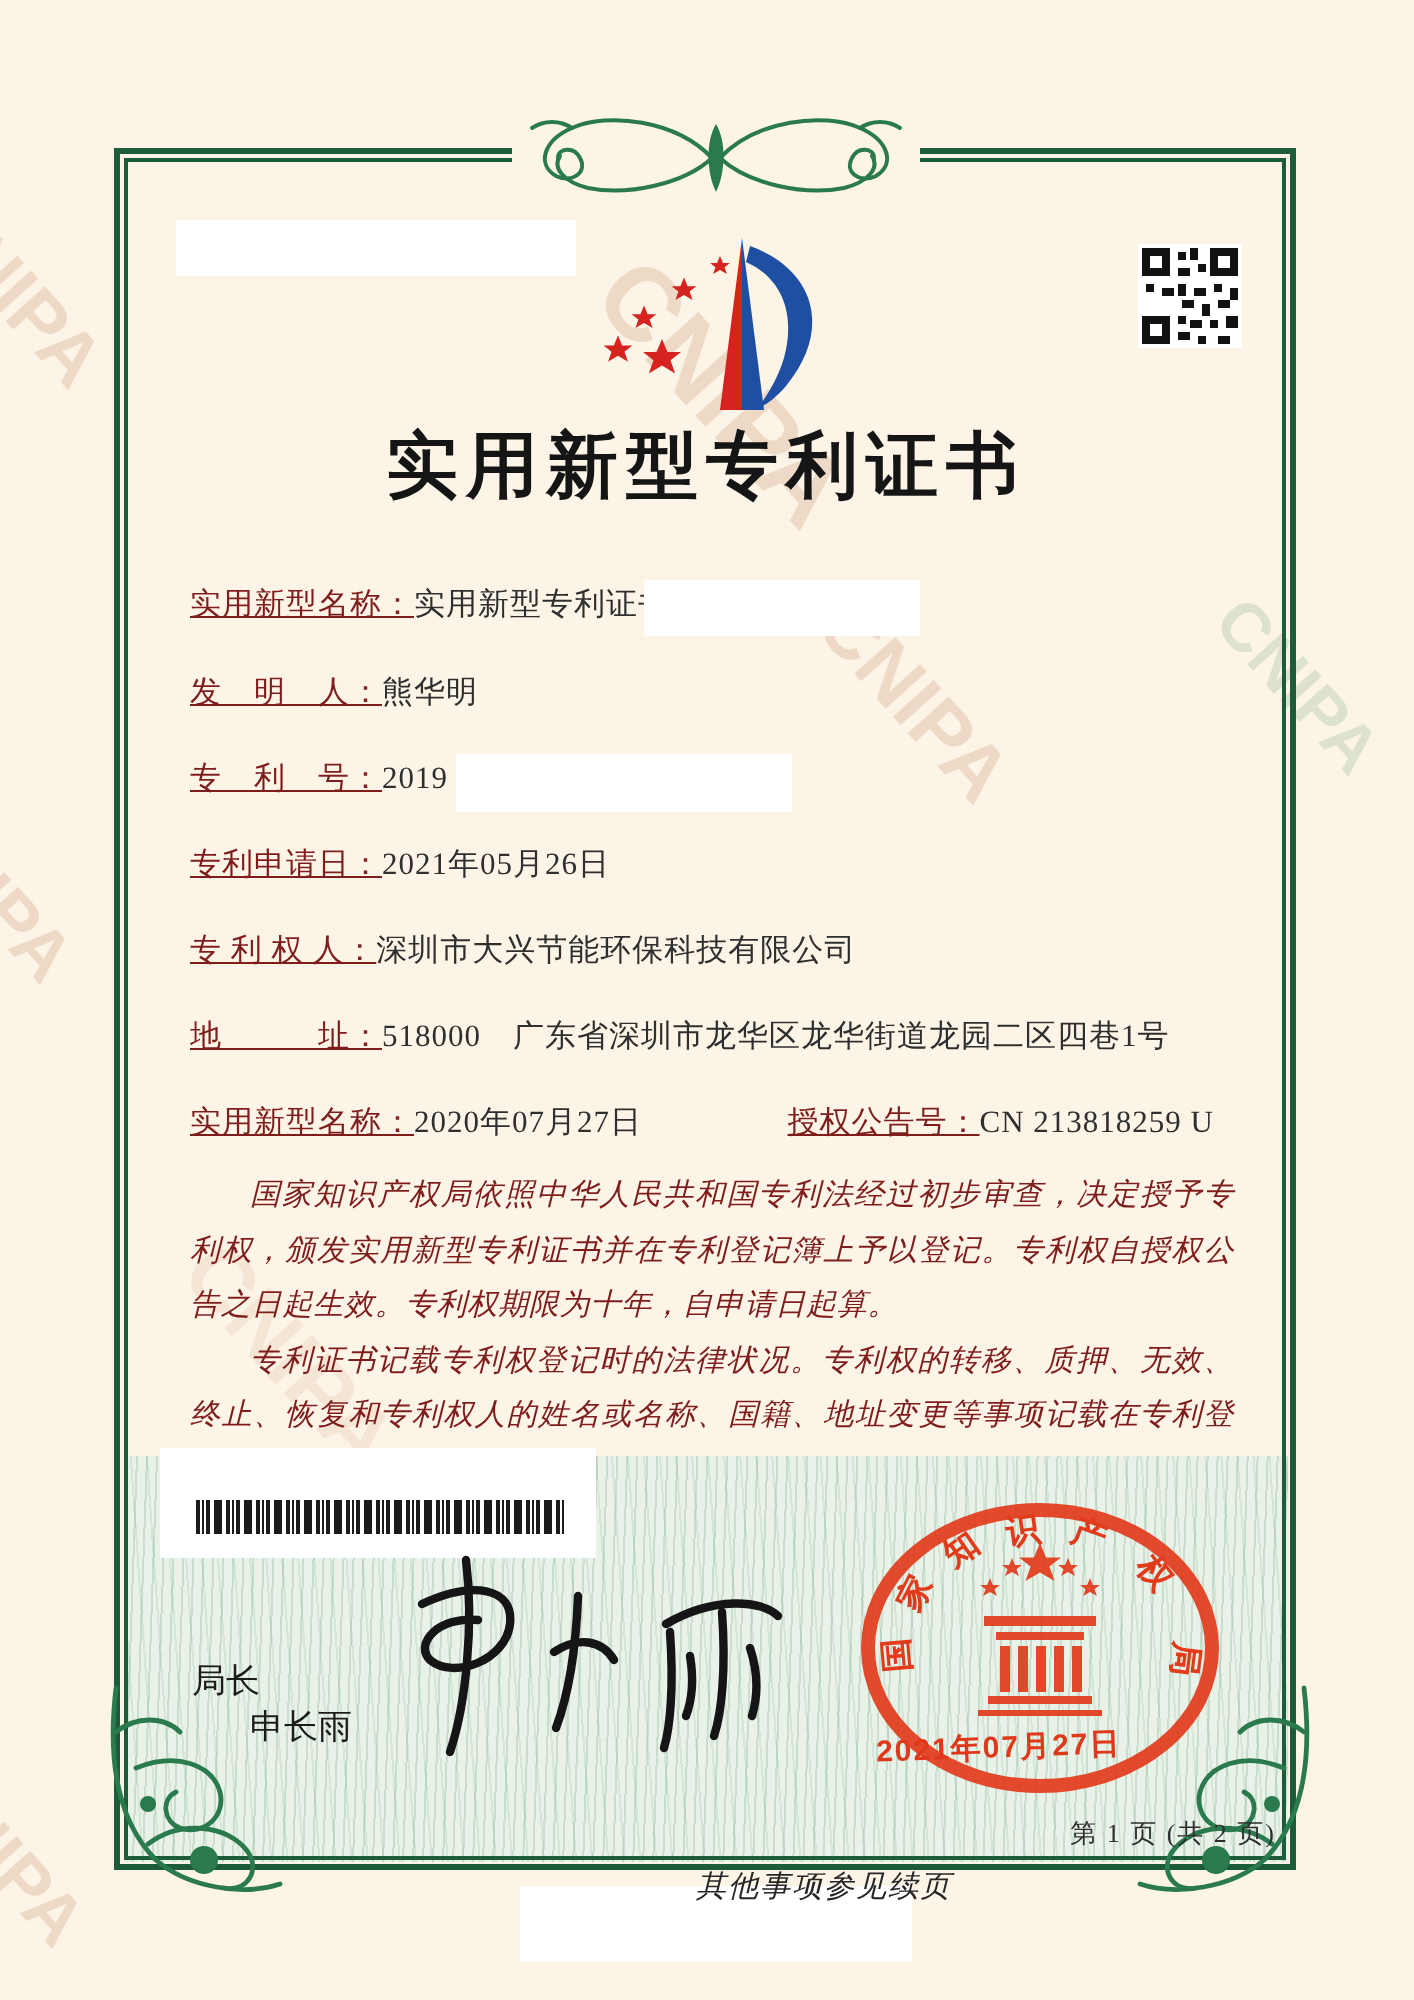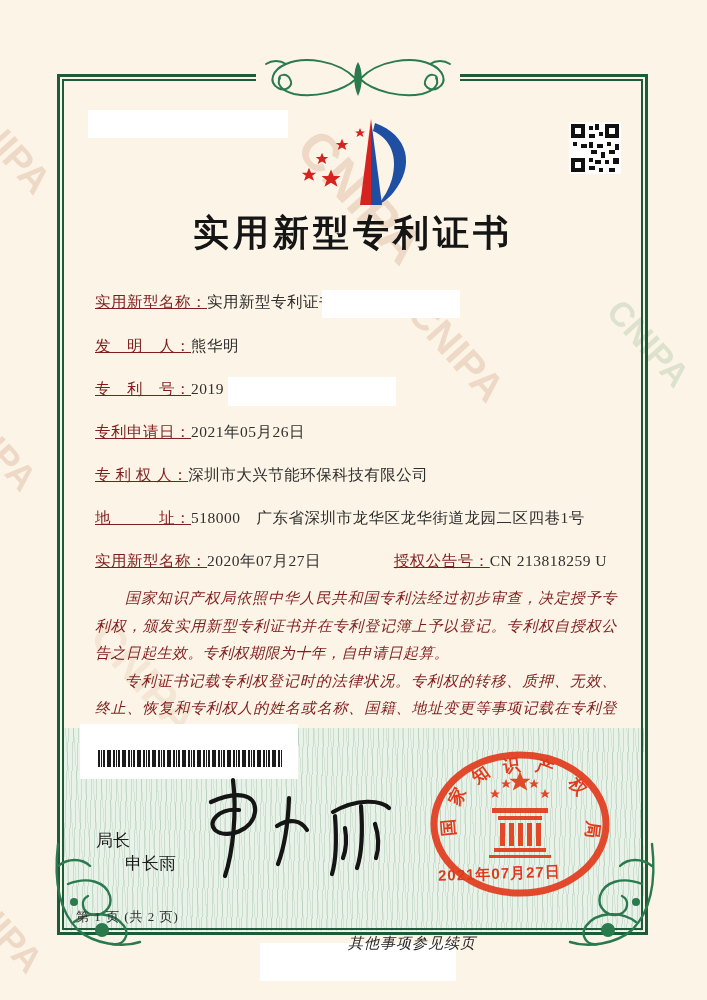--- a/index.html
+++ b/index.html
@@ -36,21 +36,21 @@
   .barcode{left:98px;top:750px;width:184px;height:17px;z-index:5;
       background-image:repeating-linear-gradient(90deg,#1b1b1b 0 2px,transparent 2px 5px),
                        repeating-linear-gradient(90deg,#1b1b1b 0 1px,transparent 1px 3px);}
   .signer{z-index:5;font-family:"Liberation Sans","DejaVu Sans",sans-serif;font-size:17px;color:#1c1c1c;}
   .sig{left:185px;top:772px;z-index:5;}
   .seal{left:428px;top:750px;width:184px;height:150px;z-index:5;}
   .sealchar{position:absolute;font-size:17px;font-weight:bold;color:#e23b1c;
             font-family:"Liberation Sans","DejaVu Sans",sans-serif;transform-origin:center;}
   .sealdate{left:438px;top:864px;width:160px;z-index:6;font-size:15px;font-weight:bold;color:#e0381b;
             letter-spacing:1px;transform:rotate(-2deg);font-family:"Liberation Sans",sans-serif;white-space:nowrap;}
-  .pagefoot{left:76px;top:908px;width:590px;text-align:left;z-index:5;font-size:13px;color:#2e2e2e;letter-spacing:1px;}
+  .pagefoot{left:48px;top:908px;width:590px;text-align:right;z-index:5;font-size:13px;color:#2e2e2e;letter-spacing:1px;}
   .notebox{left:260px;top:943px;width:196px;height:38px;z-index:4;background:#fff;}
   .note{left:260px;top:934px;width:216px;text-align:right;z-index:5;font-size:15px;font-style:italic;color:#262626;letter-spacing:1px;}
 </style>
 </head>
 <body>
 
 <div class="wm" style="left:-18px;top:88px;font-size:38px;transform:rotate(48deg);">CNIPA</div>
 <div class="wm" style="left:330px;top:118px;font-size:52px;transform:rotate(48deg);">CNIPA</div>
 <div class="wm" style="left:432px;top:290px;font-size:40px;transform:rotate(48deg);">CNIPA</div>
 <div class="wm" style="left:-28px;top:390px;font-size:36px;transform:rotate(48deg);">CNIPA</div>

